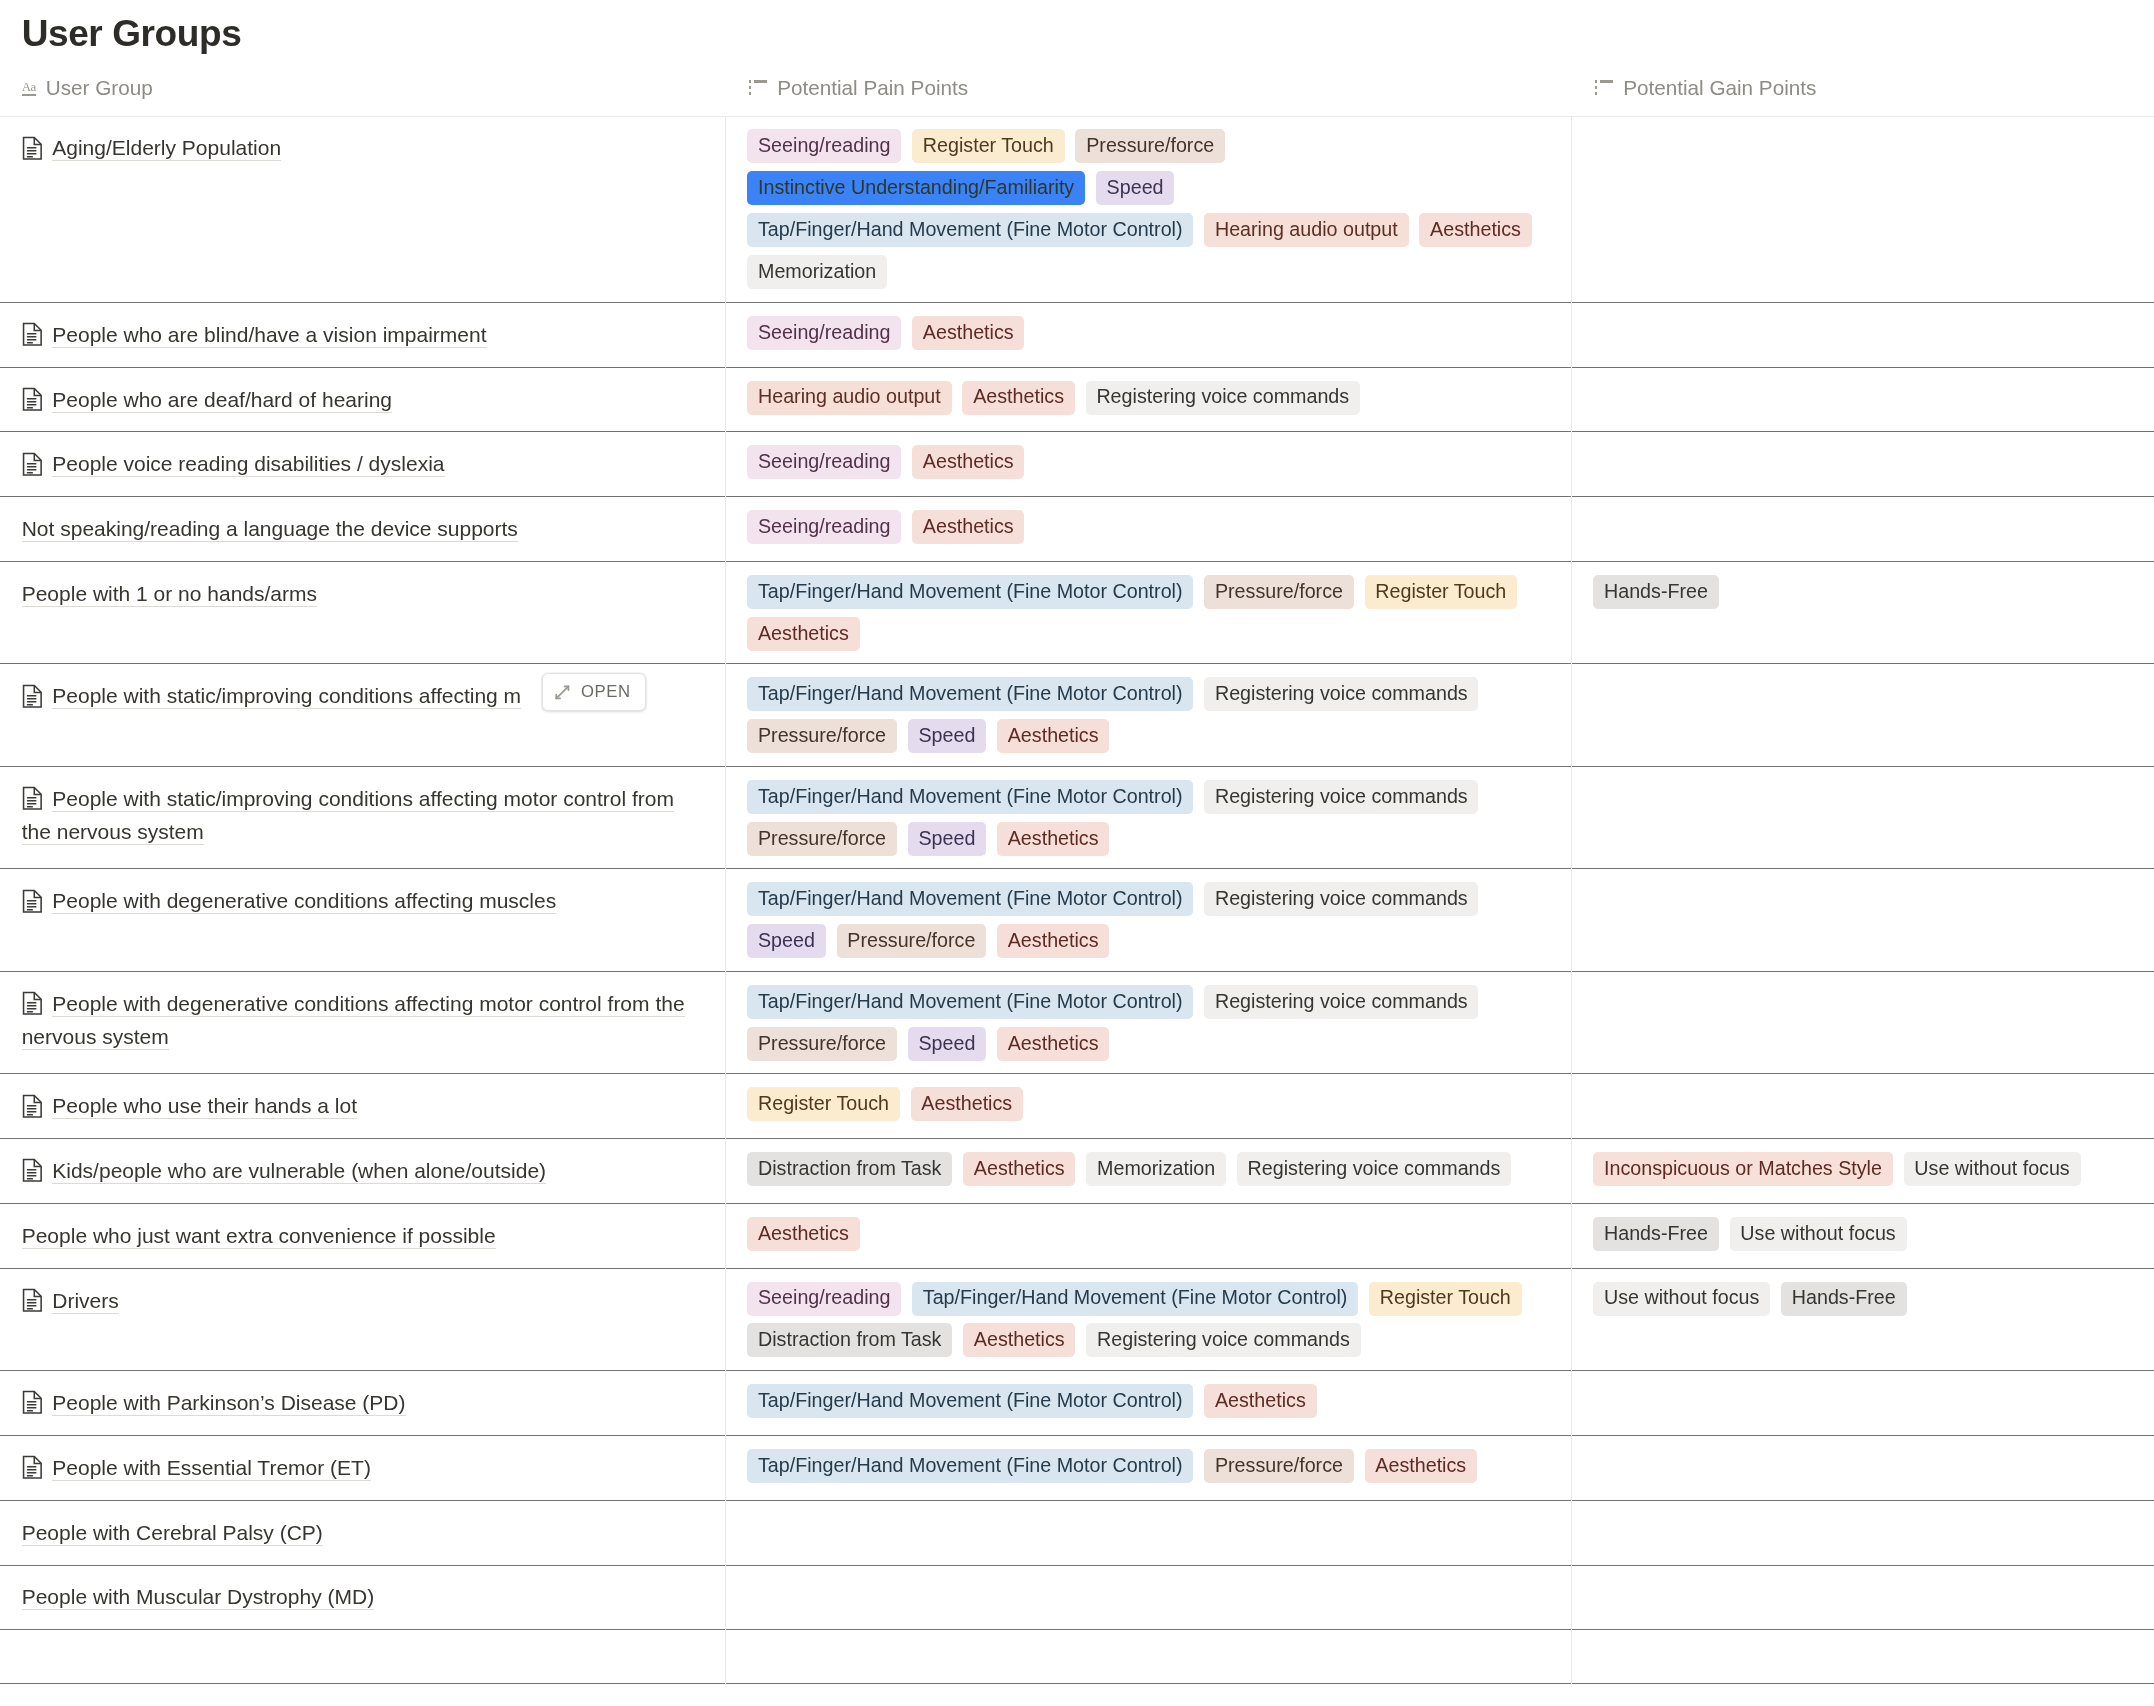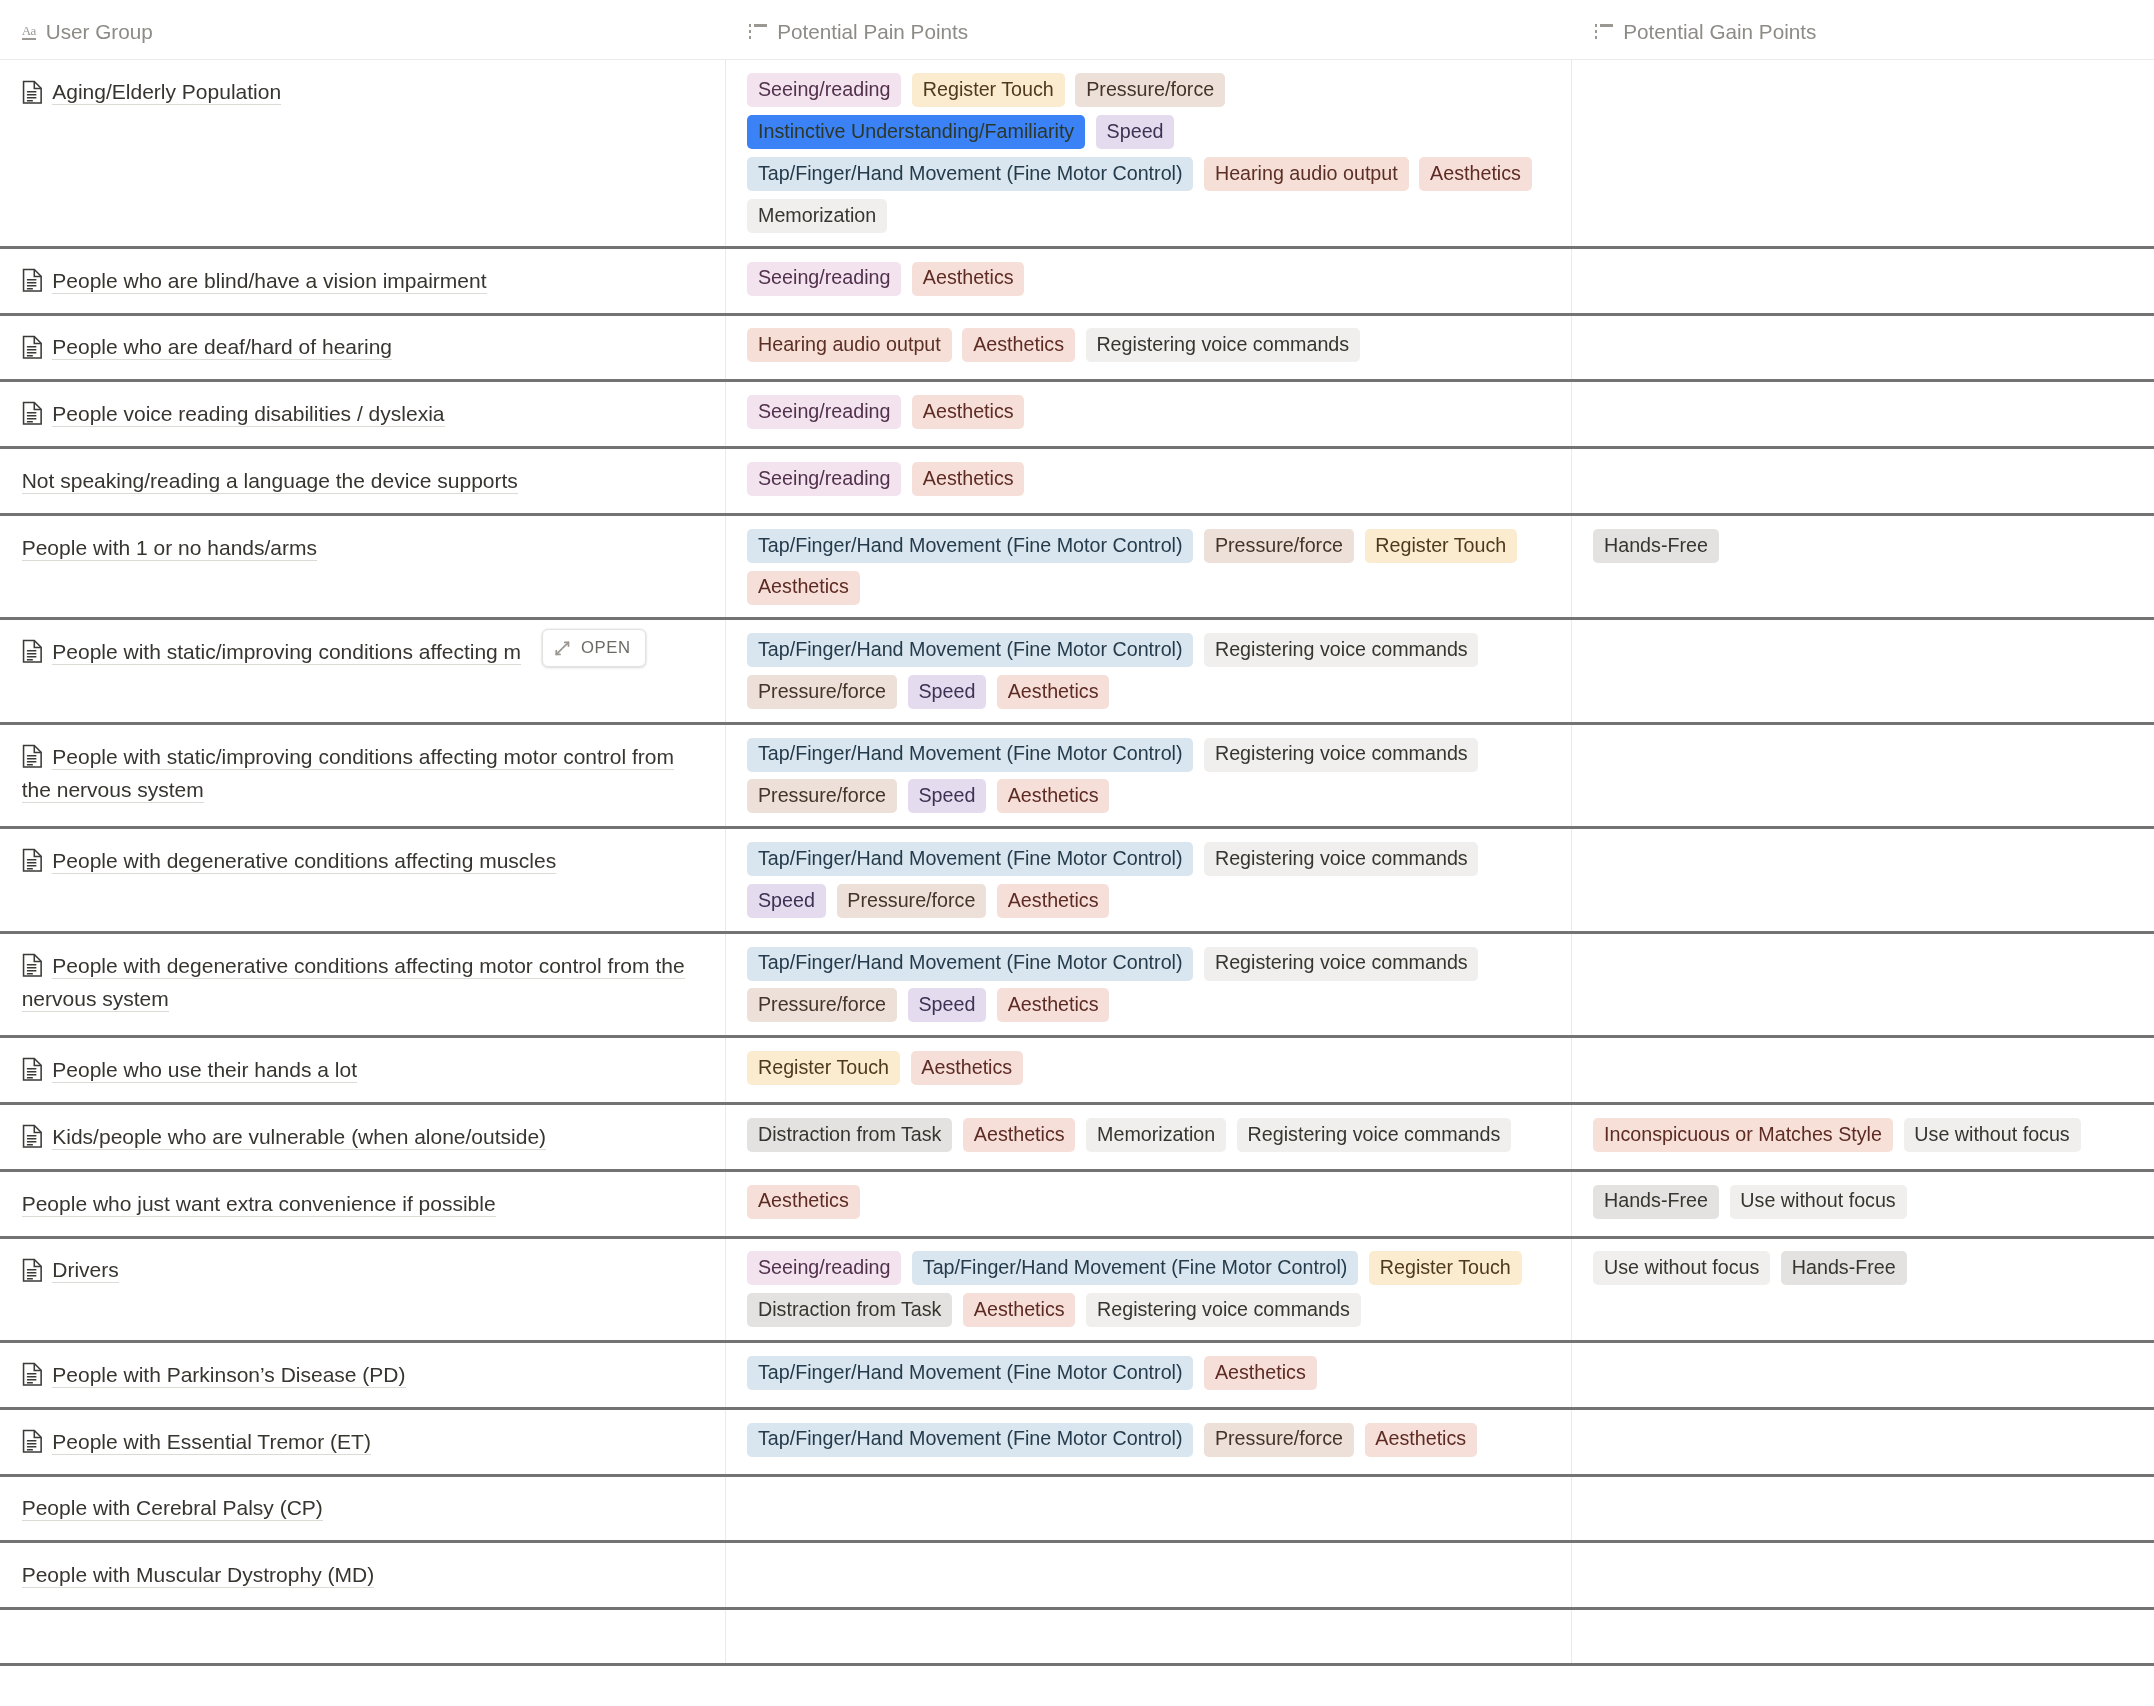--- a/index.html
+++ b/index.html
@@ -70,21 +70,21 @@
   .icon-list i:nth-child(1){ top: 0; }
   .icon-list i:nth-child(2){ top: 5.9px; }
   .icon-list i:nth-child(3){ top: 11.8px; }
   .icon-list b {
     position: absolute; left: 0; width: 2.5px; height: 2.5px; background: #9b9892; display:block;
   }
   .icon-list b:nth-of-type(1){ top: 0; }
   .icon-list b:nth-of-type(2){ top: 5.9px; }
   .icon-list b:nth-of-type(3){ top: 11.8px; }
 
-  tbody tr { border-bottom: 3px solid #737373; }
+  tbody tr { border-bottom: 1px solid #737373; }
   tbody td {
     vertical-align: top;
     padding: 0;
     border-right: 1px solid #eceae6;
   }
   tbody td.c-gain { border-right: none; }
   tbody td.c-name { border-right: 1px solid #eceae6; }
 
   .name-cell {
     padding: 14.8px 21.7px 15.8px 21.7px;
@@ -146,20 +146,21 @@
     font-size: 19.7px;
     line-height: 1.28;
     white-space: nowrap;
   }
 </style>
 </head>
 <body>
 
 <div class="page">
 
+  <div class="page-title">User Groups</div>
 
   <table class="db-table">
     <colgroup>
       <col class="col-name">
         <col class="col-pain">
         <col class="col-gain">
     </colgroup>
     <thead>
       <tr>
         <th class="name-h">

